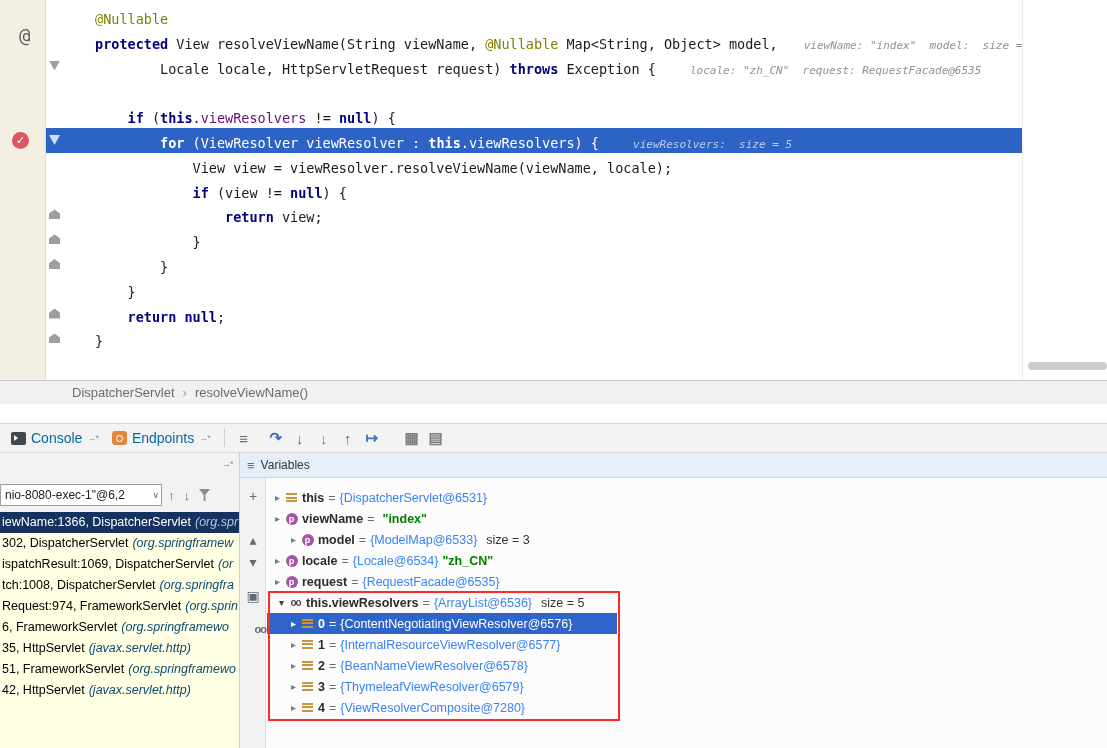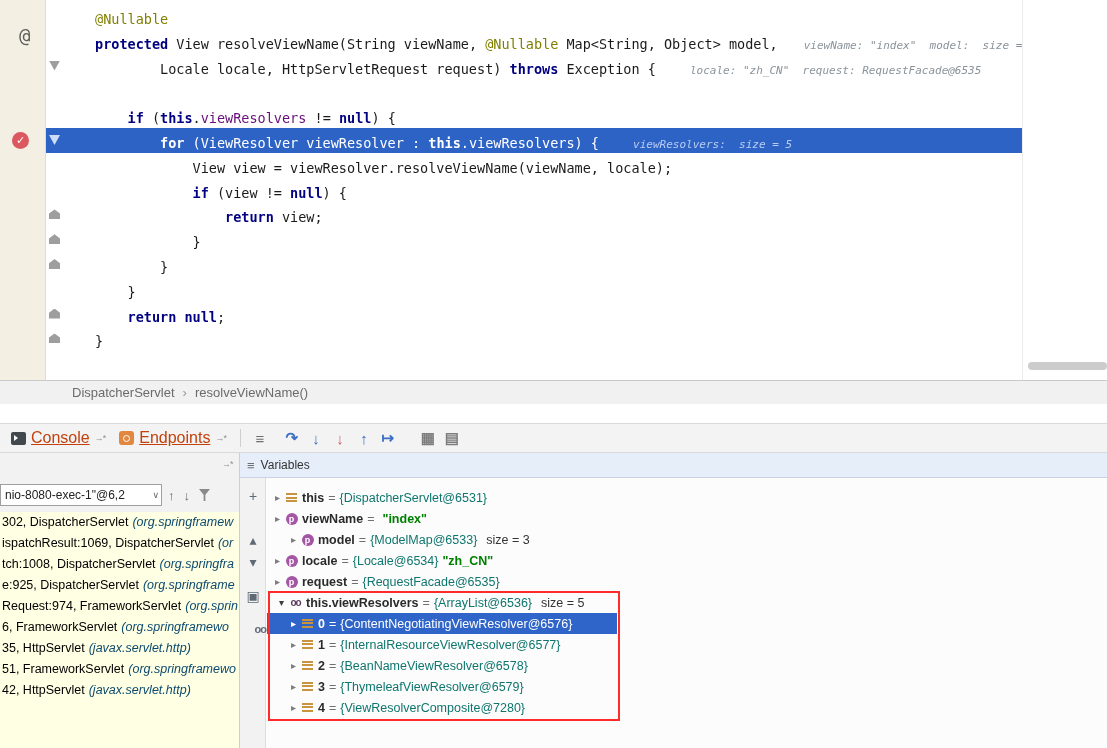--- a/index.html
+++ b/index.html
@@ -38,21 +38,21 @@
   .breadcrumb .sep{color:#9a9a9a;}
 
   
   .gap{position:absolute;left:0;top:404px;width:1107px;height:19px;background:#ffffff;}
 
   
   .toolbar{position:absolute;left:0;top:423px;width:1107px;height:30px;background:#f3f3f3;
            border-top:1px solid #d9d9d9;border-bottom:1px solid #d9d9d9;box-sizing:border-box;
            display:flex;align-items:center;padding-left:4px;}
   .tab{display:flex;align-items:center;gap:5px;padding:0 7px;height:100%;}
-  .tab-label{font-size:16px;color:#c2410c;text-decoration:underline;}
+  .tab-label{font-size:14px;color:#0369a1;}
   .tab-overflow{font-size:9px;color:#8f8f8f;letter-spacing:-1px;}
   .icon-console{width:15px;height:13px;background:#41484e;border-radius:2px;position:relative;}
   .icon-console::after{content:"";position:absolute;left:3px;top:3px;width:0;height:0;
       border-left:4px solid #ffffff;border-top:3px solid transparent;border-bottom:3px solid transparent;}
   .icon-endpoints{width:15px;height:14px;background:#e2873f;border-radius:3px;position:relative;}
   .icon-endpoints::after{content:"";position:absolute;left:4px;top:3.5px;width:5px;height:5px;
       border:1.5px solid #ffffff;border-radius:50%;}
   .tb-sep{width:1px;height:18px;background:#cfcfcf;margin:0 7px;}
   .tool-icon{width:24px;height:20px;display:flex;align-items:center;justify-content:center;
              font-size:15px;font-weight:bold;}
@@ -100,21 +100,21 @@
   .chevron.expanded::after{content:"▾";color:#3c3c3c;}
   .var-icon{width:15px;margin-right:3px;display:flex;align-items:center;justify-content:center;}
   .icon-bars{width:11px;height:9px;background:repeating-linear-gradient(to bottom,#c9933f 0 2px,transparent 2px 3.5px);}
   .icon-param{width:12px;height:12px;border-radius:50%;background:#a356a3;color:#fff;font-size:9px;font-weight:bold;
               line-height:12px;text-align:center;}
   .icon-param::after{content:"p";}
   .icon-watch{color:#5d3b5d;font-weight:bold;font-size:10px;letter-spacing:-1px;}
   .icon-watch::after{content:"oo";}
   .var-name{font-weight:bold;color:#2b2b2b;}
   .var-eq{color:#6f6f6f;margin:0 4px;}
-  .var-val{color:#0f766e;}
+  .var-val{color:#3b82f6;}
   .var-str{color:#008000;font-weight:bold;margin-left:4px;}
   .var-size{color:#333333;margin-left:9px;}
   .var-row.selected .var-name,.var-row.selected .var-eq,.var-row.selected .var-val,
   .var-row.selected .chevron::after,.var-row.selected .chevron.collapsed::after{color:#ffffff;}
   .red-box{position:absolute;left:28px;top:113px;width:352px;height:130px;border:2px solid #ff2b2b;
            box-sizing:border-box;z-index:6;pointer-events:none;}
 </style>
 </head>
 <body>
 
@@ -189,24 +189,24 @@
           <span>nio-8080-exec-1"@6,2</span>
           <span class="dd-arrow">∨</span>
         </div>
         <div class="frames-nav" id="frames-nav">
             <span class="nav-icon">↑</span>
             <span class="nav-icon">↓</span>
             <span class="icon-funnel"></span>
           </div>
       </div>
       <div class="frames-list" id="frames-list">
+          <div class="frame-row selected"><span class="main">iewName:1366, DispatcherServlet</span><span class="pkg">(org.spr</span></div>
           <div class="frame-row"><span class="main">302, DispatcherServlet</span><span class="pkg">(org.springframew</span></div>
           <div class="frame-row"><span class="main">ispatchResult:1069, DispatcherServlet</span><span class="pkg">(or</span></div>
           <div class="frame-row"><span class="main">tch:1008, DispatcherServlet</span><span class="pkg">(org.springfra</span></div>
-          <div class="frame-row"><span class="main">e:925, DispatcherServlet</span><span class="pkg">(org.springframe</span></div>
           <div class="frame-row"><span class="main">Request:974, FrameworkServlet</span><span class="pkg">(org.sprin</span></div>
           <div class="frame-row"><span class="main">6, FrameworkServlet</span><span class="pkg">(org.springframewo</span></div>
           <div class="frame-row"><span class="main">35, HttpServlet</span><span class="pkg">(javax.servlet.http)</span></div>
           <div class="frame-row"><span class="main">51, FrameworkServlet</span><span class="pkg">(org.springframewo</span></div>
           <div class="frame-row"><span class="main">42, HttpServlet</span><span class="pkg">(javax.servlet.http)</span></div>
         </div>
     </div>
 
     <div class="vars">
       <div class="vars-strip" id="vars-strip">

